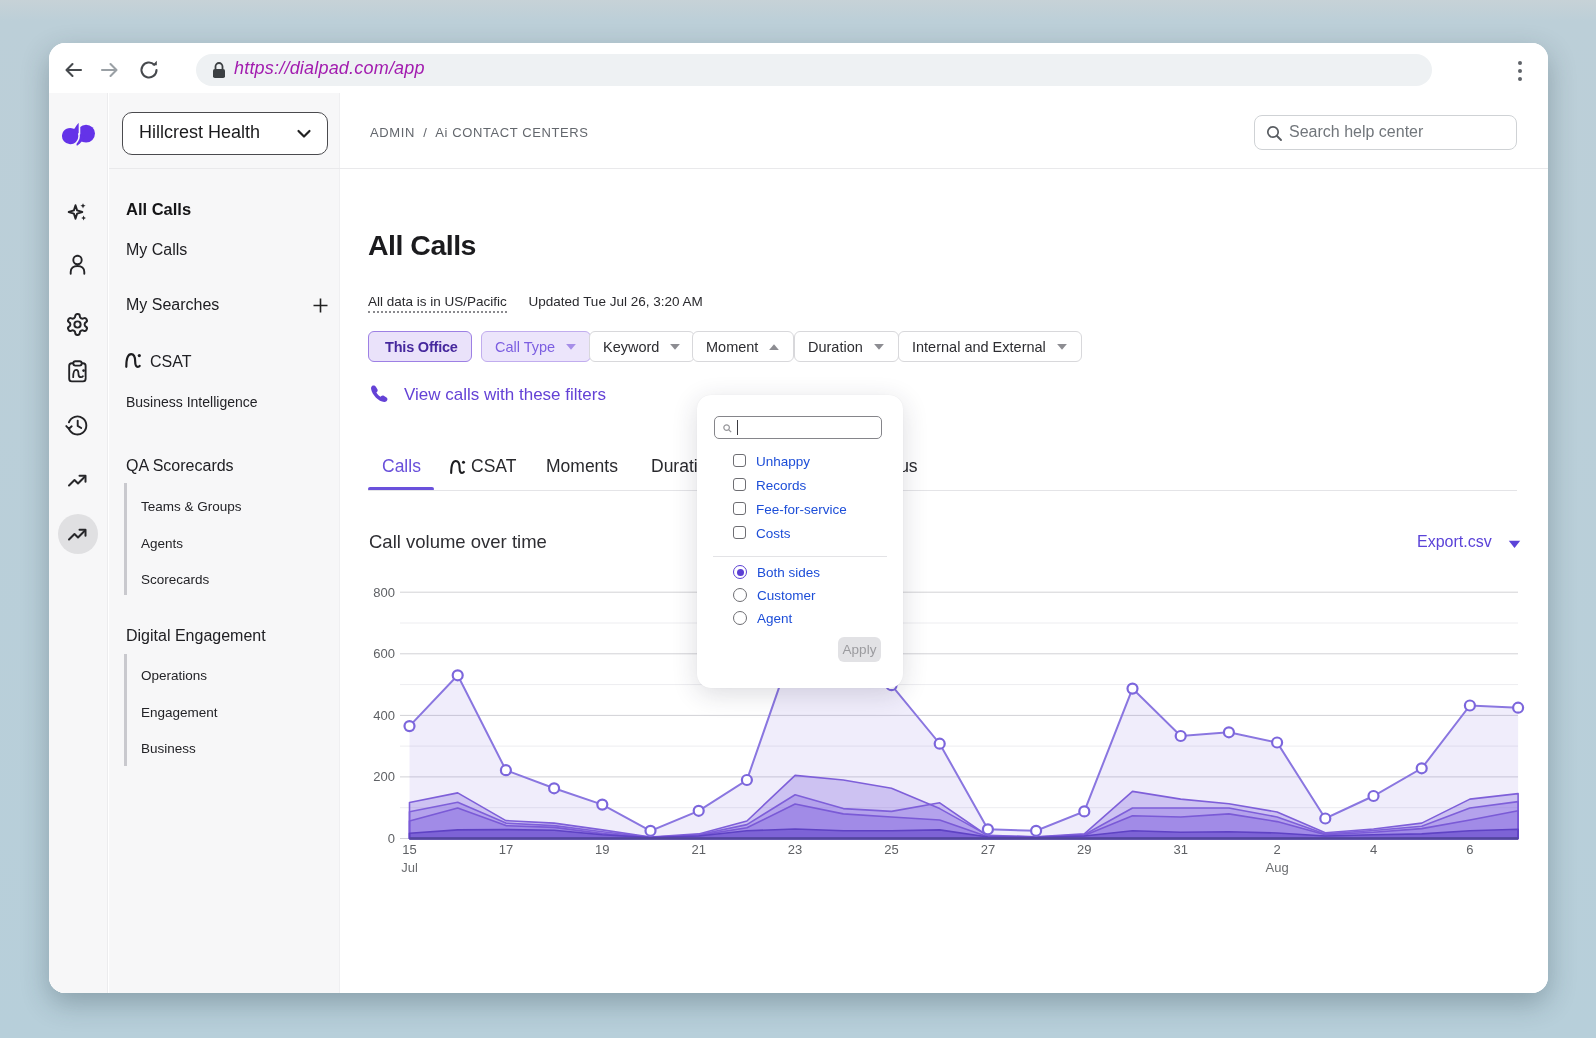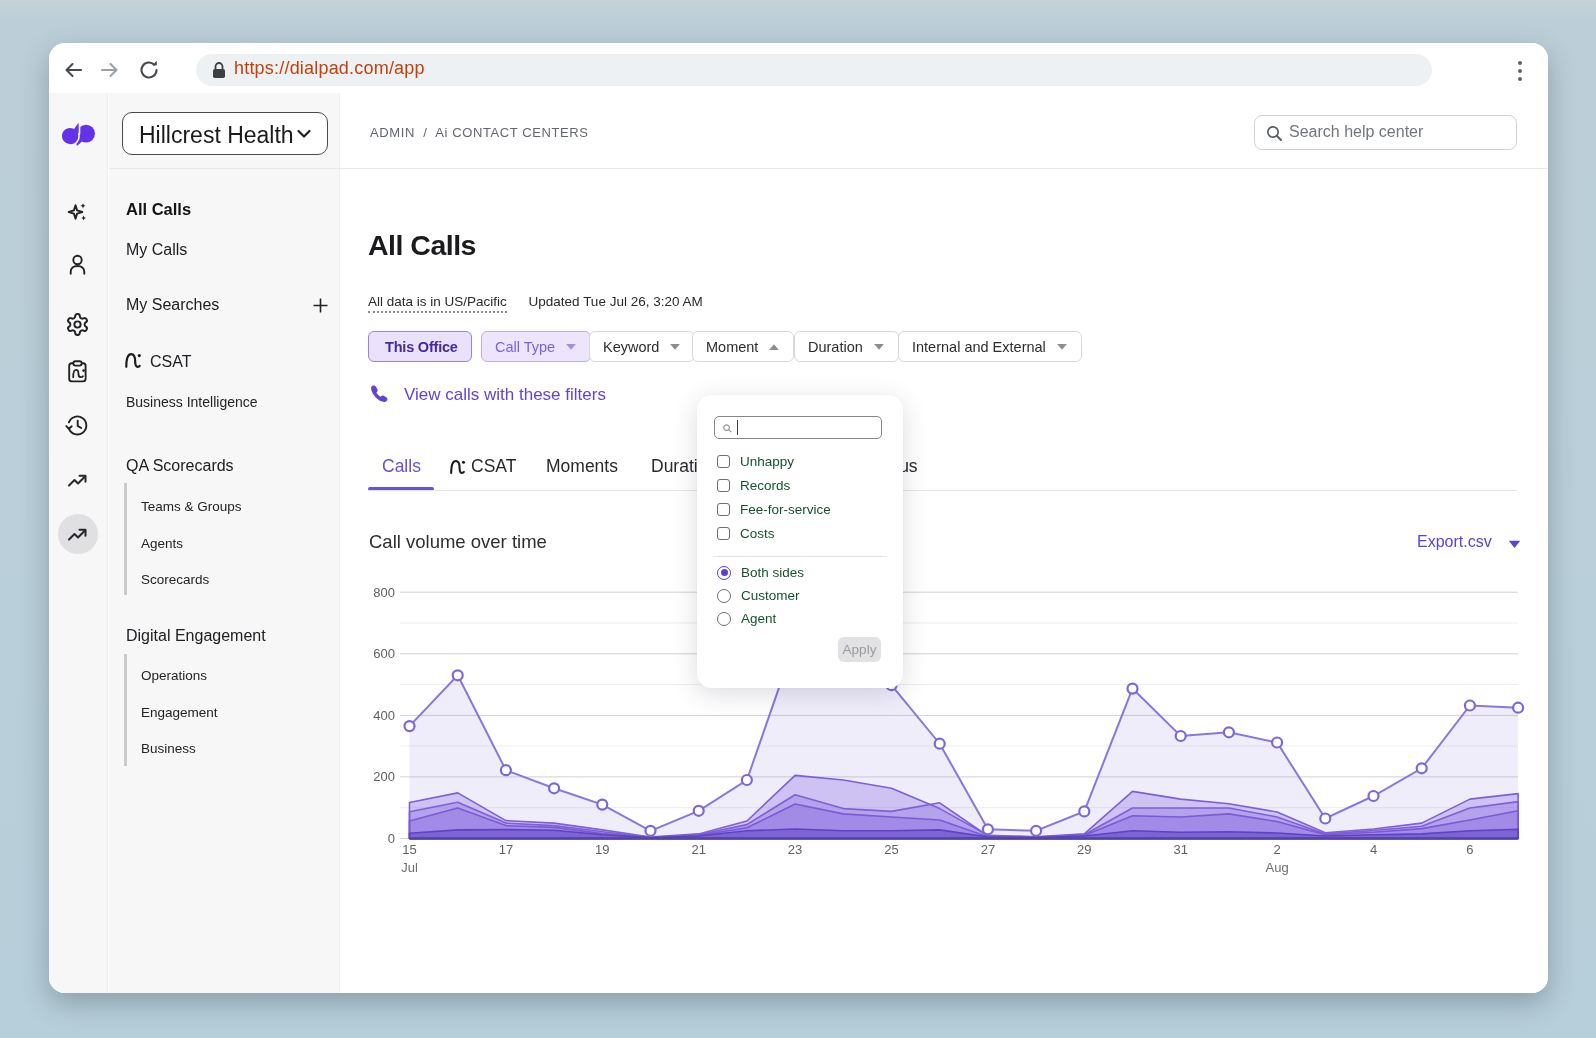--- a/index.html
+++ b/index.html
@@ -5,21 +5,21 @@
 body { width:1596px; height:1038px; overflow:hidden;
   background:linear-gradient(180deg,#c7d2d7 0%, #bccfd8 2%, #b7cfda 100%);
   font-family:"Liberation Sans", sans-serif; position:relative; }
 .window { position:absolute; left:49px; top:43px; width:1499px; height:950px;
   background:#fff; border-radius:16px; box-shadow:0 10px 28px rgba(30,50,60,0.30); }
 .chrome { position:absolute; left:0; top:0; width:100%; height:50px; background:#fff;
   border-radius:16px 16px 0 0; }
 .navic { position:absolute; top:12px; }
 .urlpill { position:absolute; left:147px; top:11px; width:1236px; height:32px;
   background:#eef1f3; border-radius:16px; }
-.urltext { position:absolute; left:38px; top:4px; font-size:18px; color:#c2410c; letter-spacing:0.2px; }
+.urltext { position:absolute; left:38px; top:4px; font-size:18px; color:#a21caf; letter-spacing:0.2px;font-style:italic; }
 .app { position:absolute; left:0; top:50px; width:1499px; height:900px;
   background:#fff; border-radius:0 0 16px 16px; overflow:hidden; }
 .rail { position:absolute; left:0; top:0; width:59px; height:900px; background:#f7f7f8;
   border-right:1px solid #ececee; }
 .sidebar { position:absolute; left:60px; top:0; width:231px; height:900px; background:#f7f7f8;
   border-right:1px solid #efeff1; }
 .hdrline { position:absolute; left:60px; top:75px; width:1439px; height:1px; background:#e9e9eb; }
 .crumb { position:absolute; left:321px; top:32px; font-size:13px; letter-spacing:0.6px; color:#63676d; }
 .helpbox { position:absolute; left:1205px; top:22px; width:263px; height:35px; background:#fff;
   border:1px solid #cfd2d5; border-radius:8px; }
@@ -32,21 +32,21 @@
 .grpbar { position:absolute; left:15px; width:2.5px; background:#c9c9ce; }
 main { position:absolute; left:291px; top:0; width:1208px; height:900px; }
 .chip { position:absolute; top:238px; height:31px; border-radius:6px; font-size:14.5px;
   display:flex; align-items:center; padding:0 13px; color:#2d2d31; background:#fff; border:1px solid #d8d8db; }
 .chip .car { margin-left:10px; }
 .purple-chip1 { background:#eae2fa; border:1.5px solid #9d80e4; color:#46289d; font-weight:bold; letter-spacing:-0.2px;padding-left:16px; }
 .purple-chip2 { background:#ece5fb; border:1px solid #c1adee; color:#7c5ee1; }
 .tab { position:absolute; top:363px; font-size:17.5px; color:#29292d; }
 .popup { position:absolute; left:357px; top:302px; width:206px; height:293px; background:#fff;
   border-radius:14px; box-shadow:0 6px 26px rgba(40,40,60,0.16), 0 0 1px rgba(0,0,0,0.08); z-index:5; }
-.pop-row { position:absolute; left:20px; font-size:13.5px; color:#14532d; display:flex; align-items:center; }
+.pop-row { position:absolute; left:36px; font-size:13.5px; color:#1d4ed8; display:flex; }
 .cbx { width:13px; height:13px; border:1.5px solid #6e6e73; border-radius:3px; background:#fff;
   display:inline-block; margin-right:10px; flex:none; }
 .rad { width:14px; height:14px; border:1.5px solid #6e6e73; border-radius:50%; background:#fff;
   display:inline-block; margin-right:10px; flex:none; position:relative; }
 .rad.sel { border-color:#5b3fd4; }
 .rad.sel::after { content:""; position:absolute; left:2.5px; top:2.5px; width:7px; height:7px;
   border-radius:50%; background:#5b3fd4; }
 </style></head>
 <body>
 <div class="window">
@@ -116,21 +116,21 @@
 <div style="position:absolute;left:9px;top:421px;width:40px;height:40px;border-radius:50%;background:#e0e0e2;"></div>
 <svg style="position:absolute;left:17px;top:430px" width="23" height="23" viewBox="0 0 23 23">
           <path d="M3 16.5 L8.5 11 L12 14.5 L19 7.5" fill="none" stroke="#27272a" stroke-width="2" stroke-linecap="round" stroke-linejoin="round"></path>
           <path d="M13.5 6.8 h6 v6" fill="none" stroke="#27272a" stroke-width="2" stroke-linecap="round" stroke-linejoin="round"></path>
         </svg>
 
   </div>
   <div class="sidebar">
 
   <div class="hh">
-    <div style="position:absolute;left:16px;top:9px;font-size:23px;color:#1a1a1c;">Hillcrest Health</div>
+    <div style="position:absolute;left:16px;top:9px;font-size:18px;color:#1a1a1c;">Hillcrest Health</div>
     <svg style="position:absolute;right:15px;top:14px" width="16" height="14" viewBox="0 0 16 14">
             <path d="M2.5 4 L8 9.5 L13.5 4" fill="none" stroke="#222" stroke-width="2.2" stroke-linecap="round" stroke-linejoin="round"></path>
           </svg>
   </div>
   <div class="nav-strong" style="top:107px">All Calls</div>
   <div class="nav-item" style="top:148px">My Calls</div>
   <div class="nav-item" style="top:203px">My Searches</div>
   <svg style="position:absolute;left:203px;top:204px" width="17" height="17" viewBox="0 0 17 17">
           <path d="M8.5 1.5 V15.5 M1.5 8.5 H15.5" stroke="#222" stroke-width="1.6"></path>
         </svg>

